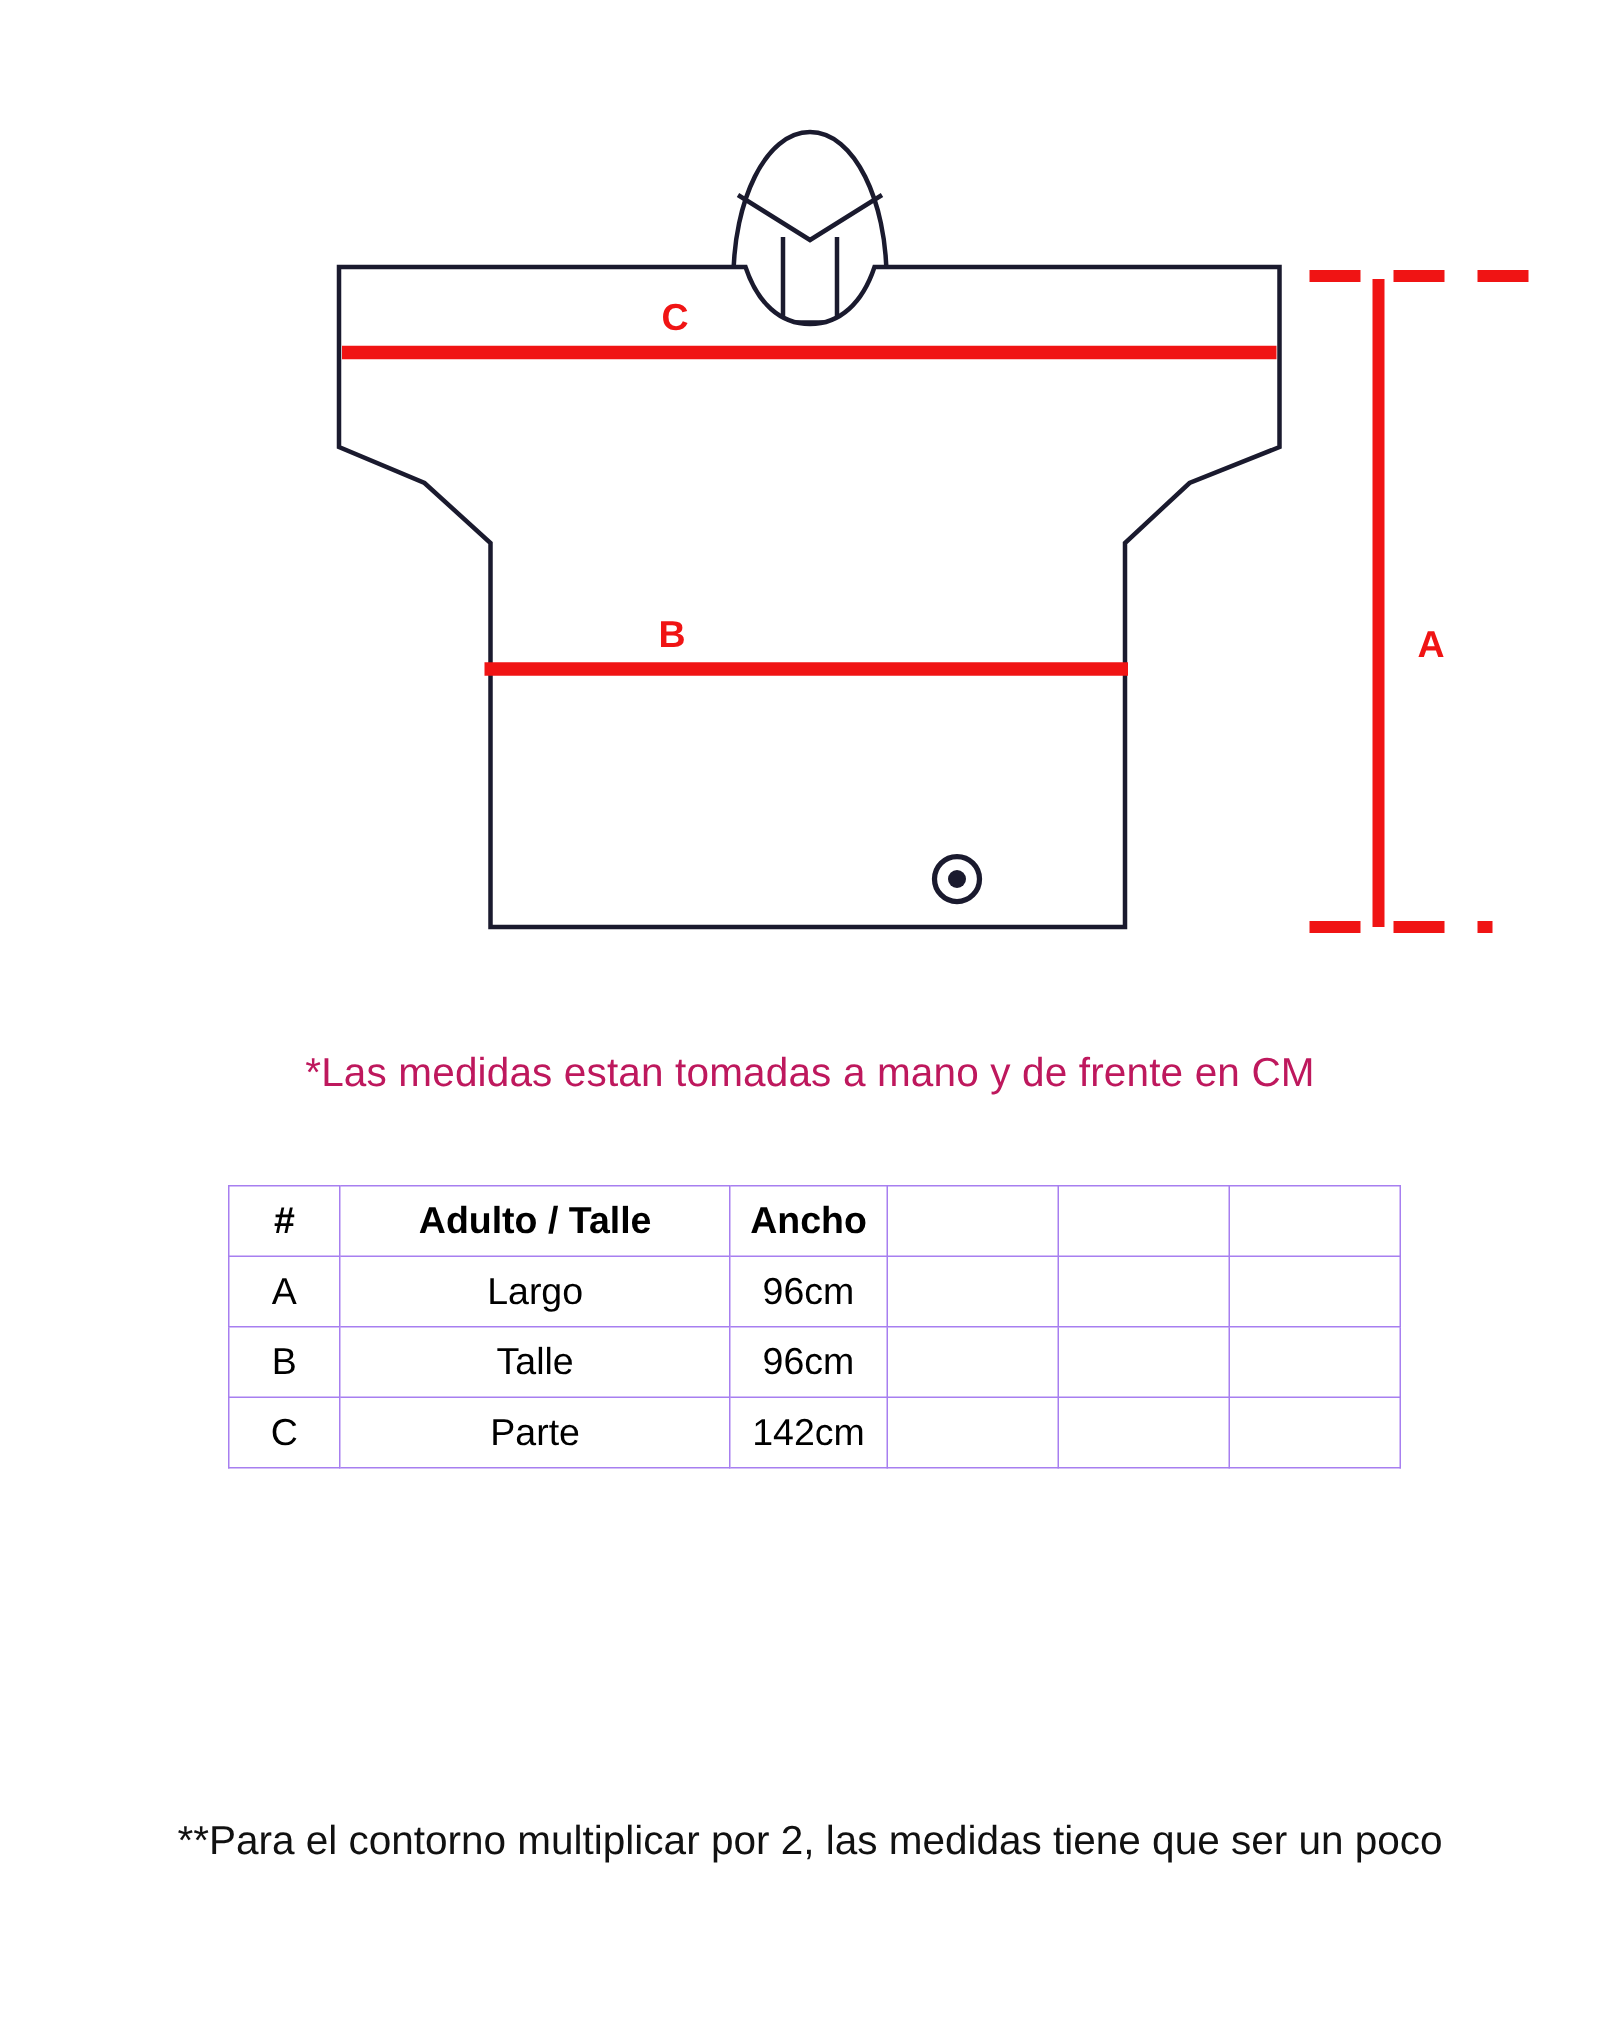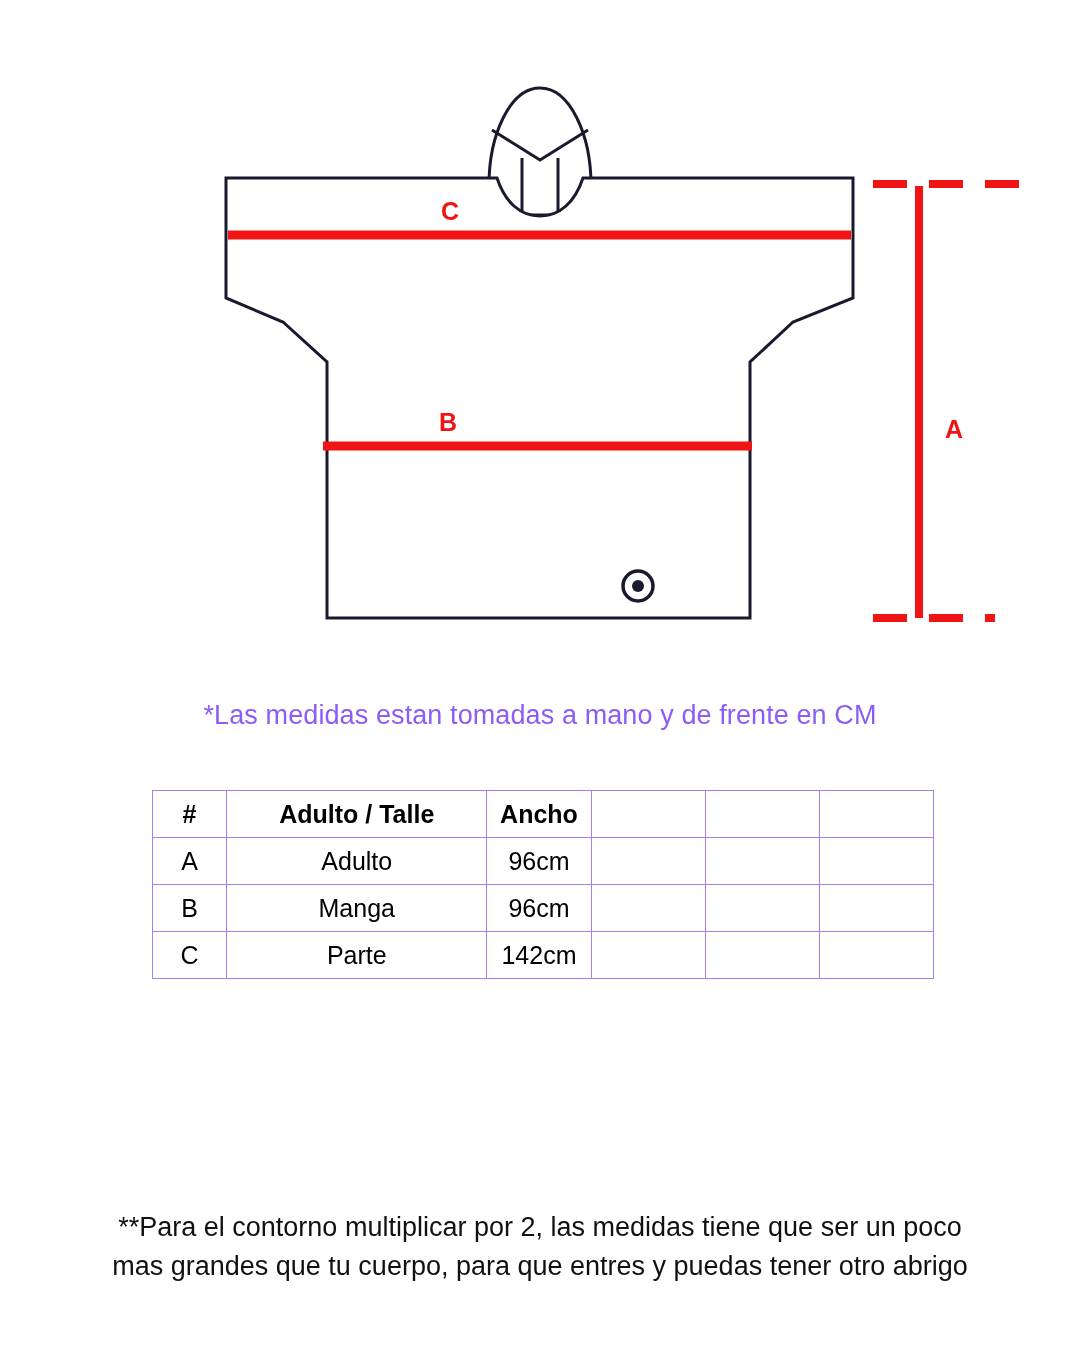--- a/index.html
+++ b/index.html
@@ -35,21 +35,21 @@
 
   
   .note-main {
     position: absolute;
     left: 0;
     top: 700px;
     width: 1080px;
     text-align: center;
     font-size: 27px;
     letter-spacing: 0.1px;
-    color: #8b5cf6;
+    color: #be185d;
   }
 
   
   .table-zone {
     position: absolute;
     left: 152px;
     top: 790px;
     width: 782px;
   }
   table.size-table {
@@ -166,44 +166,43 @@
           <th>Adulto / Talle</th>
           <th>Ancho</th>
           <th class="blank"></th>
           <th class="blank"></th>
           <th class="blank"></th>
         </tr>
       </thead>
       <tbody>
         <tr>
           <td>A</td>
-          <td>Adulto</td>
+          <td>Largo</td>
           <td>96cm</td>
           <td class="blank"></td>
           <td class="blank"></td>
           <td class="blank"></td>
         </tr>
         <tr>
           <td>B</td>
-          <td>Manga</td>
+          <td>Talle</td>
           <td>96cm</td>
           <td class="blank"></td>
           <td class="blank"></td>
           <td class="blank"></td>
         </tr>
         <tr>
           <td>C</td>
           <td>Parte</td>
           <td>142cm</td>
           <td class="blank"></td>
           <td class="blank"></td>
           <td class="blank"></td>
         </tr>
       </tbody>
     </table>
   </div>
 
   <div class="note-footer">
     <span class="line">**Para el contorno multiplicar por 2, las medidas tiene que ser un poco</span>
-    <span class="line">mas grandes que tu cuerpo, para que entres y puedas tener otro abrigo</span>
   </div>
 
 </div>
 
 </body></html>

